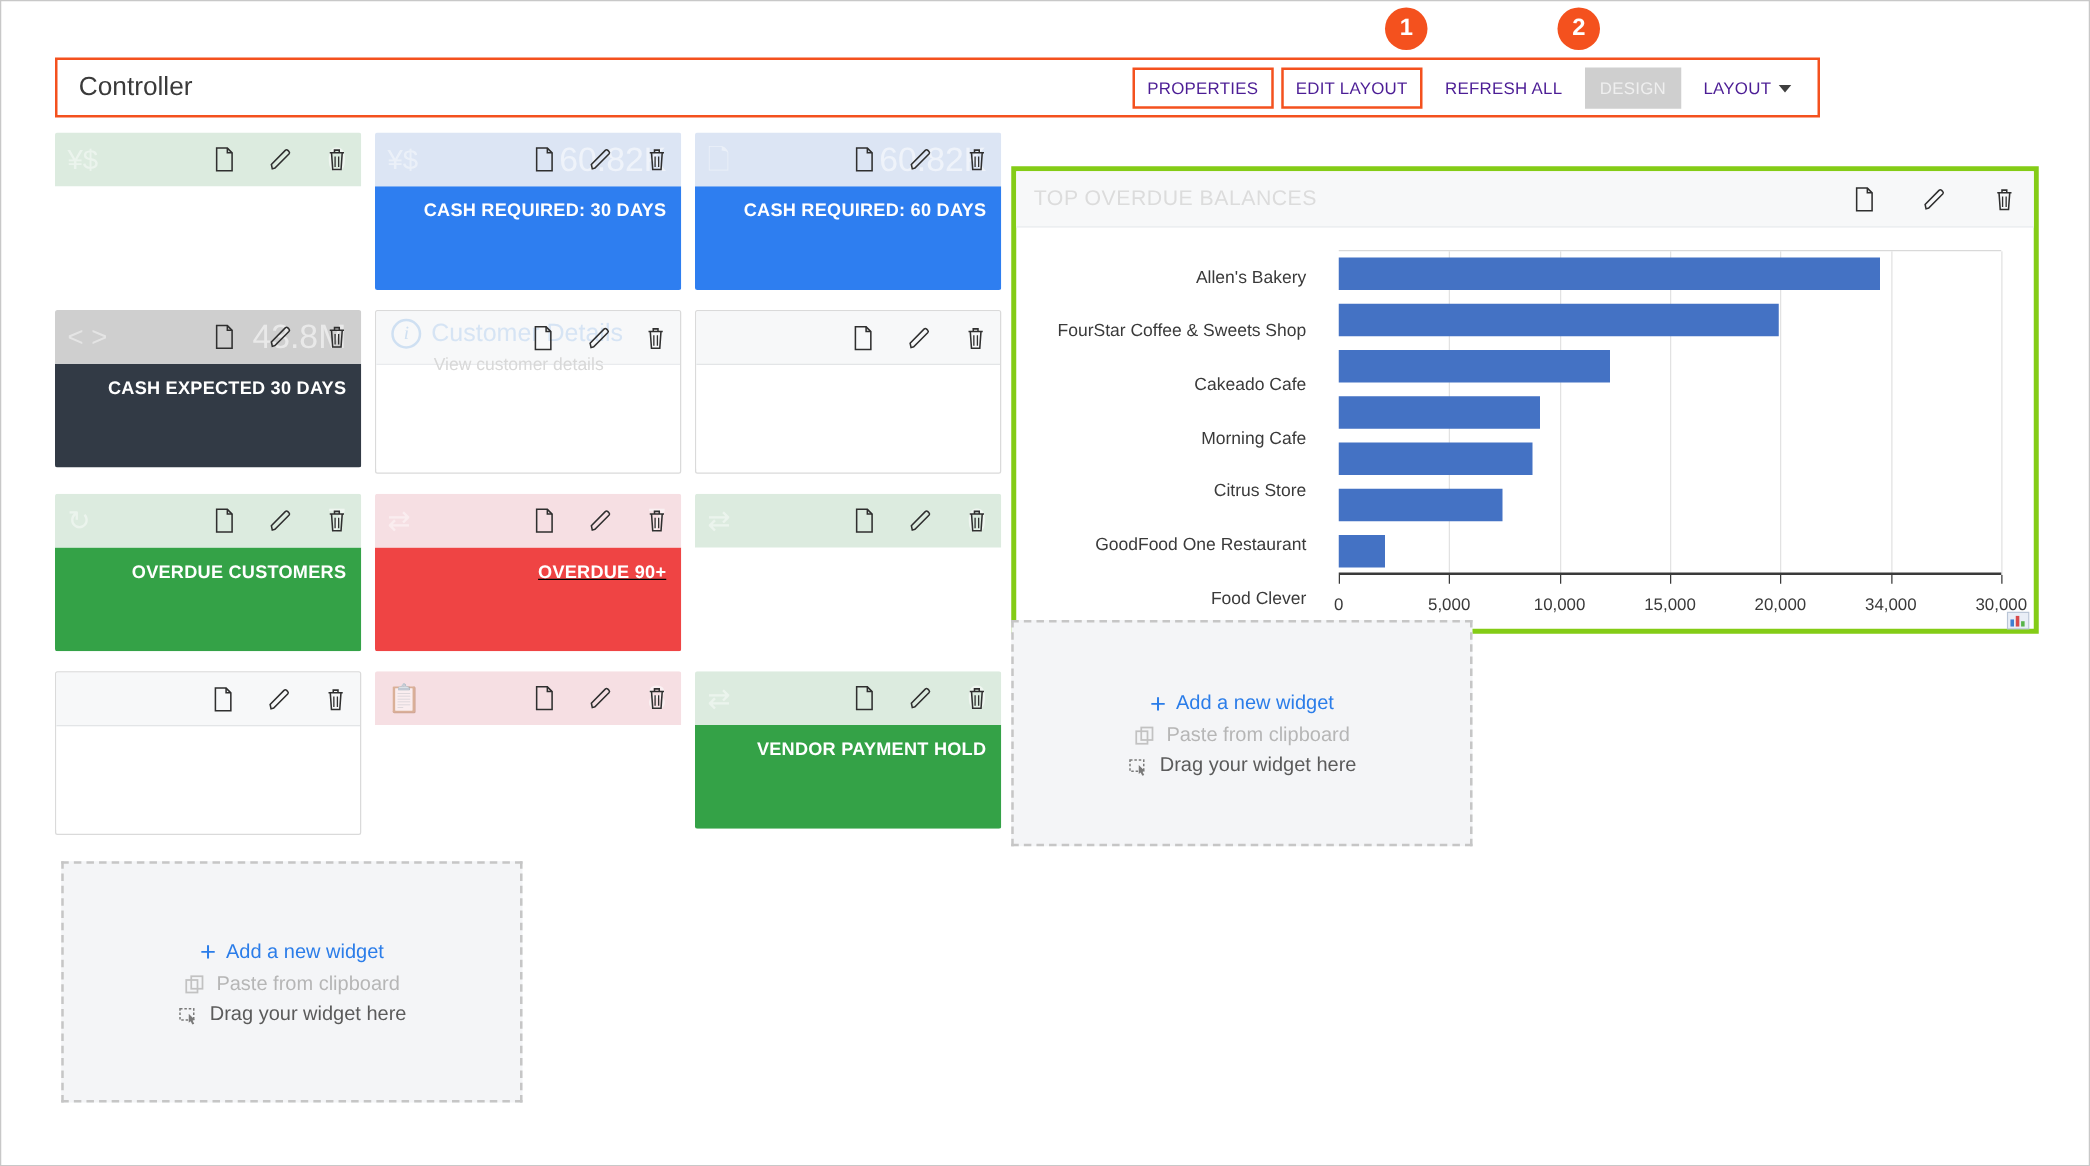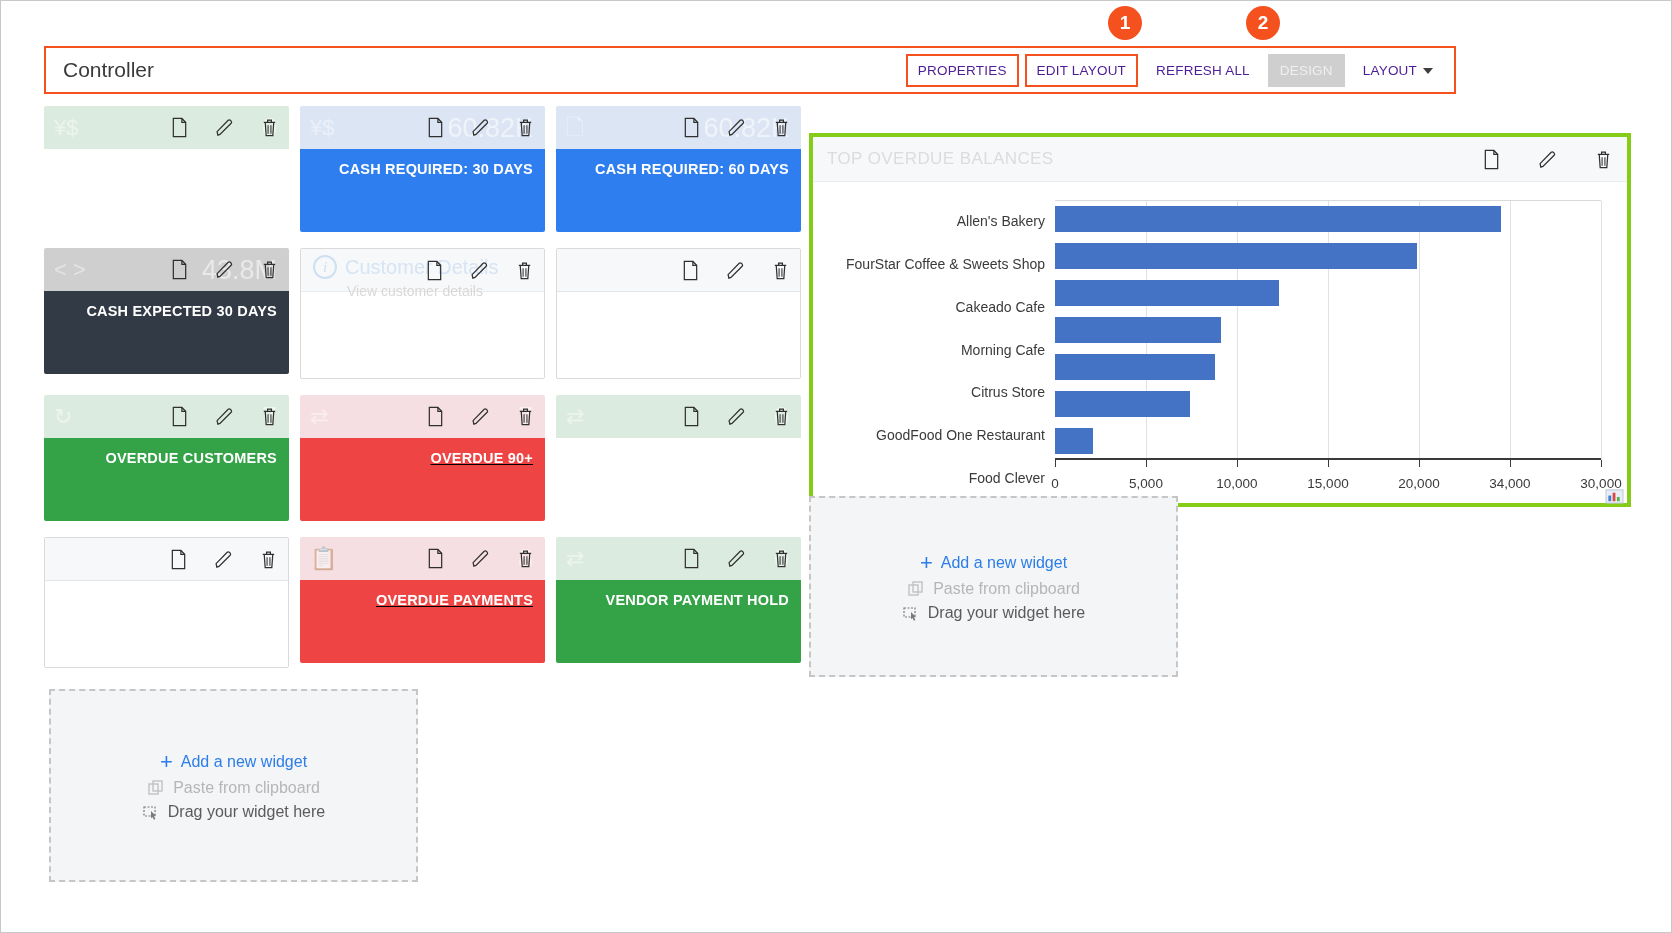--- a/index.html
+++ b/index.html
@@ -243,20 +243,21 @@
   .chart-head .tools { display: flex; align-items: center; gap: 37px; }
   .chart-area {
     position: relative;
     height: 327px;
     padding: 12px 26px 10px 14px;
   }
   .plot {
     position: relative;
     display: flex;
     height: 100%;
+    gap: 16px;
   }
   .cat-col {
     width: 228px;
     padding-top: 6px;
     display: flex; flex-direction: column;
   }
   .cat-lbl {
     flex: 1;
     display: flex; align-items: center; justify-content: flex-end;
     font-size: 14px;
@@ -560,23 +561,20 @@
                     <path d="M12.5 1.5v4h4" fill="none" stroke="#2f2f2f" stroke-width="1.3"></path>
                   </svg></span>
                 <span class="tool-ico"><svg viewBox="0 0 20 22" width="19" height="21">
                     <path d="M3 19l2.2-.7L17 6.5a1.6 1.6 0 0 0 0-2.2l-.9-.9a1.6 1.6 0 0 0-2.2 0L2.2 15.3z" fill="none" stroke="#2f2f2f" stroke-width="1.3"></path>
                   </svg></span>
                 <span class="tool-ico"><svg viewBox="0 0 20 22" width="19" height="21">
                     <path d="M4 5.5h12M8 5.5V3.2h4v2.3M5.5 5.5l1 14h7l1-14" fill="none" stroke="#2f2f2f" stroke-width="1.3"></path>
                     <path d="M8.5 8.5v9M11.5 8.5v9" stroke="#2f2f2f" stroke-width="1.1"></path>
                   </svg></span>
               </span>
-            </div>
-            <div class="tile-body">
-              <span class="tile-label">OVERDUE PAYMENTS</span>
             </div>
           </div>
           <div class="tile v-green h1">
             <div class="tile-bar">
               <span class="kpi-ico">⇄</span>
               <span class="kpi-val">0</span>
               <span class="tools">
                 <span class="tool-ico"><svg viewBox="0 0 20 22" width="19" height="21">
                     <path d="M3.5 1.5h9l4 4v15h-13z" fill="none" stroke="#2f2f2f" stroke-width="1.3"></path>
                     <path d="M12.5 1.5v4h4" fill="none" stroke="#2f2f2f" stroke-width="1.3"></path>

